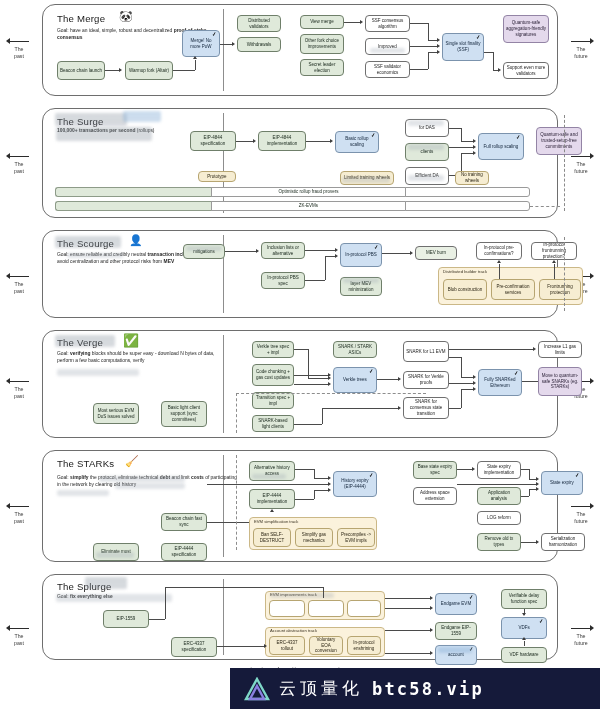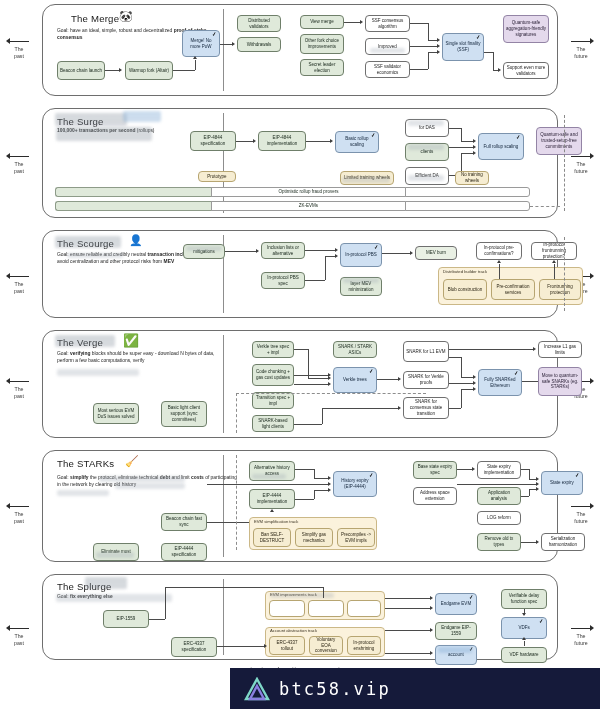--- a/index.html
+++ b/index.html
@@ -119,20 +119,21 @@
   }
   #wm-logo { width:26px; height:24px; position:relative; flex:0 0 auto; }
   #wm-logo svg { display:block; }
   #wm-cn {
     color:#fff; font-size:17px; letter-spacing:4px;
     font-family:"DejaVu Sans", sans-serif;
   }
   #wm-url {
     color:#fff; font-size:17px; letter-spacing:2.2px;
     font-family:"DejaVu Sans Mono", monospace;
+    font-weight:bold;
   }
 </style>
 </head>
 <body>
 
 <div id="roadmap">
 
   <div class="edge-label" style="left:2px;top:38px;">
     <span class="edge-arrow left">
         <i></i>
@@ -215,21 +216,21 @@
     <span class="edge-arrow right">
         <i></i>
         <b></b>
       </span>
     The<br>future
   </div>
 
   <div class="panel" style="top:4px;height:92px;">
     <div class="divider" style="left:180px;"></div>
 
-    <div class="sect-title" style="left:28px;top:8px;">The Merge</div>
+    <div class="sect-title" style="left:14px;top:8px;">The Merge</div>
     <div class="emoji" style="left:76px;top:6px;">🐼</div>
     <div class="sect-goal" style="left:14px;top:23px;">
       Goal: have an ideal, simple, robust and decentralized <b>proof-of-stake consensus</b>
     </div>
 
     <div class="node" style="left:14px;top:56px;width:48px;height:19px;">Beacon chain launch</div>
     <div class="node" style="left:82px;top:56px;width:48px;height:19px;">Warmup fork (Altair)</div>
     <div class="node blue" style="left:139px;top:25px;width:38px;height:27px;">Merge! No more PoW<span class="tick">✓</span></div>
 
     <div class="ln lnh" style="left:62px;top:65px;width:14px;"></div>
@@ -588,14 +589,15 @@
 
 <div id="caption">以太坊升级路线图</div>
 
 <div id="watermark">
   <div id="wm-logo">
     <svg width="26" height="24" viewBox="0 0 26 24">
       <polygon points="13,2 24,22 2,22" fill="none" stroke="#7fd8c8" stroke-width="2.4"></polygon>
       <polygon points="13,9 20,22 6,22" fill="none" stroke="#8a7fe0" stroke-width="2.4"></polygon>
     </svg>
   </div>
+  <div id="wm-cn">云顶量化</div>
   <div id="wm-url">btc58.vip</div>
 </div>
 
 </body></html>

